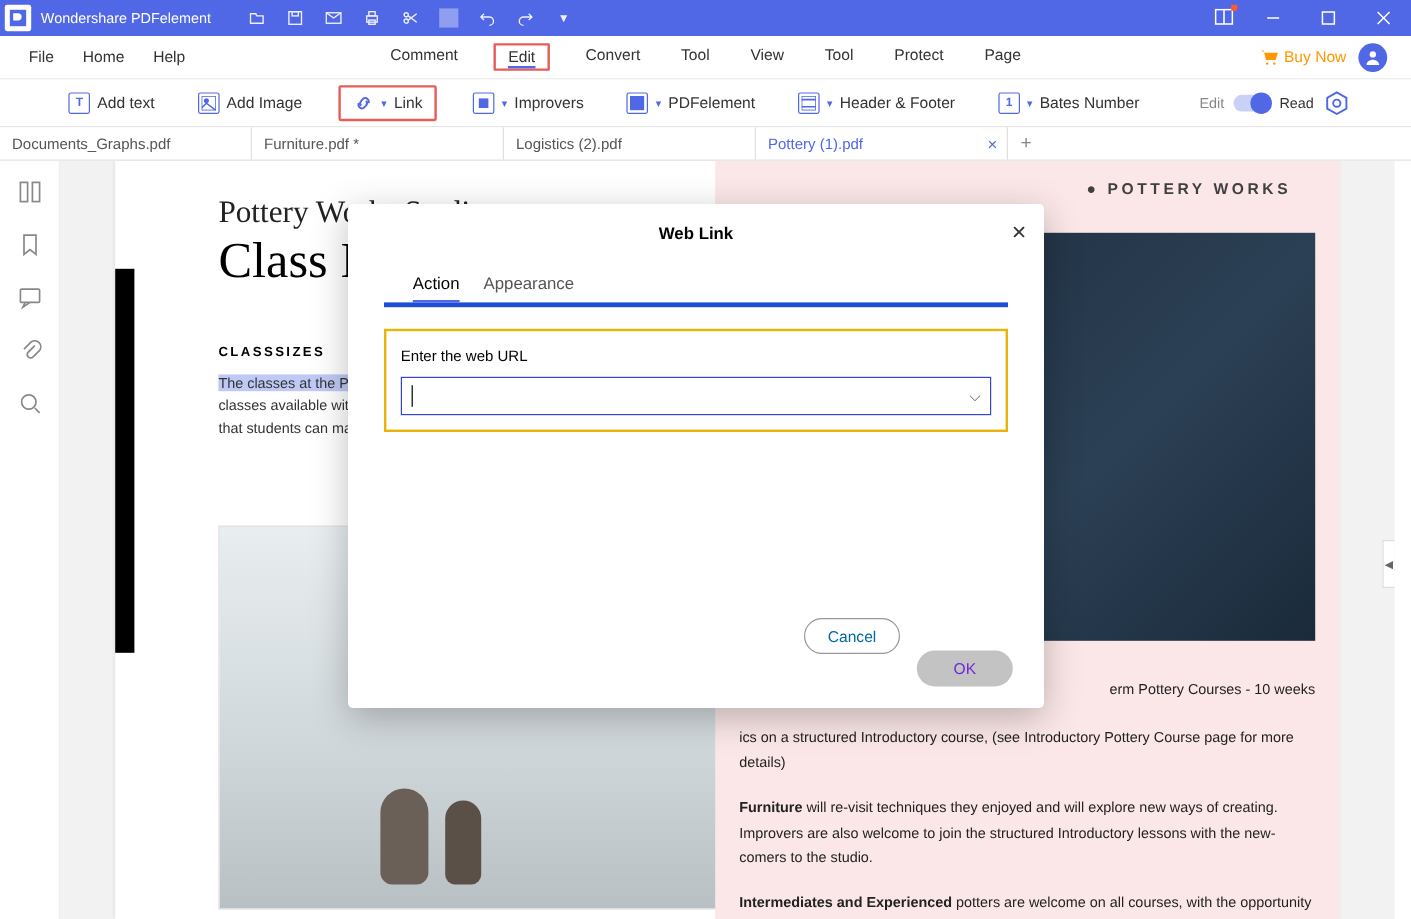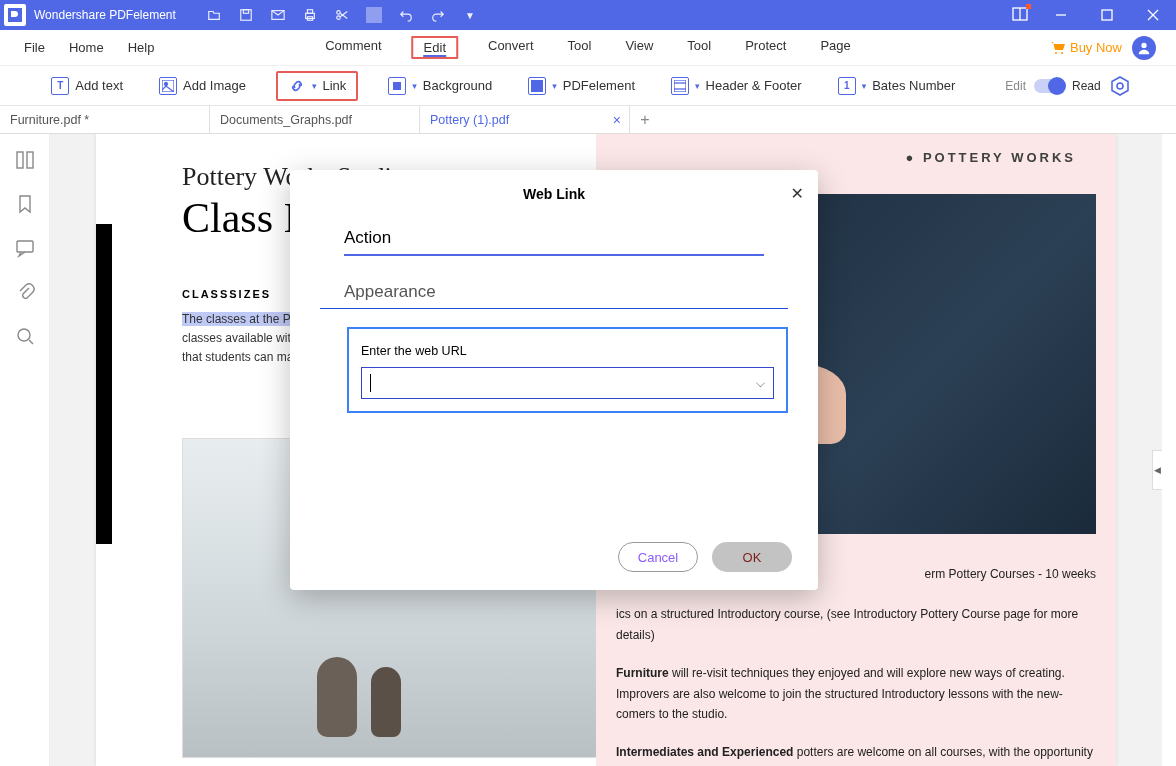--- a/index.html
+++ b/index.html
@@ -53,37 +53,37 @@
 .page-right .hero .mug{position:absolute;bottom:80px;left:40px;width:120px;height:100px;background:#f5d7ca;border-radius:60px 60px 20px 20px / 40px 40px 20px 20px;}
 .page-right .hero .mug2{position:absolute;bottom:90px;left:140px;width:90px;height:80px;background:#e8bda8;border-radius:45px 45px 15px 15px / 30px 30px 15px 15px;}
 .page-right .brand { position: absolute; top: 16px; right: 40px; font-size: 13px; letter-spacing: 3px; font-weight: bold; color: #404040;}
 .page-right .desc { margin-top:30px; font-size: 12px; color: #222; line-height: 1.7; }
 .page-right .desc b { font-weight: bold; }
 .right-rail { width: 14px; background: #fff; }
 .expand-handle { position: absolute; left: 50px; top: 50%; width: 10px; height: 40px; background: #fff; border: 1px solid #ddd; border-left: none; display: flex; align-items: center; justify-content: center; font-size: 9px; color: #666; }
 .expand-handle-right { position: absolute; right: 14px; top: 50%; width: 10px; height: 40px; background: #fff; border: 1px solid #ddd; border-right: none; display: flex; align-items: center; justify-content: center; font-size: 9px; color: #666; }
 
 
-.dialog { position: absolute; left: 290px; top: 170px; width: 528px; height: 420px; background: #fff; border-radius: 4px; box-shadow: 0 8px 30px rgba(0,0,0,.25); z-index: 50; }
+.dialog { position: absolute; left: 290px; top: 170px; width: 580px; height: 420px; background: #fff; border-radius: 4px; box-shadow: 0 8px 30px rgba(0,0,0,.25); z-index: 50; }
 .dialog .dlg-title { text-align: center; font-size: 14px; font-weight: 600; color: #000; padding: 16px 0 10px; }
 .dialog .dlg-close { position: absolute; right: 14px; top: 14px; font-size: 16px; color: #333; cursor: default; }
-.dialog .dlg-tabs { display: flex; gap: 20px; padding: 0 24px; font-size: 17px; color: #555; border-bottom: 1px solid #1d4ed8; margin: 10px 30px 0; flex-direction: column;}
+.dialog .dlg-tabs { display: flex; gap: 20px; padding: 0 24px; font-size: 14px; color: #555; border-bottom: 4px solid #1d4ed8; margin: 10px 30px 0;}
 .dialog .dlg-tab { padding: 6px 0; }
 .dialog .dlg-tab.active { color: #000; border-bottom: 2px solid #5068e6; font-weight: 500; }
 .dialog .dlg-body { padding: 18px 30px; }
-.dialog .dlg-body .highlight-box { border: 2px solid #3b82f6; padding: 12px; margin-left: 27px; }
+.dialog .dlg-body .highlight-box { border: 2px solid #eab308; padding: 12px; }
 .dialog .dlg-body label { font-size: 12.5px; color: #000; font-weight: 500; }
 .dialog .input-wrap { margin-top: 8px; border: 1.5px solid #3346cf; height: 32px; display: flex; align-items: center; padding: 0 8px; position:relative;}
 .dialog .input-wrap input { border: none; outline: none; flex: 1; font-size: 13px; background: transparent; }
 .dialog .input-wrap .dd { font-size: 12px; color: #666; }
 .dialog .cursor-blink { width: 1px; height: 18px; background: #000; }
 .dialog .dlg-btns { position: absolute; bottom: 18px; right: 26px; display: flex; gap: 14px; }
 .dialog .btn { width: 80px; height: 30px; border-radius: 15px; display: flex; align-items: center; justify-content: center; font-size: 13px; }
-.dialog .btn.cancel { border: 1px solid #999; color: #8b5cf6; background: #fff; }
-.dialog .btn.ok { background: #c3c3c3; color: #7f1d1d; }
+.dialog .btn.cancel { border: 1px solid #999; color: #0369a1; background: #fff; }
+.dialog .btn.ok { background: #c3c3c3; color: #6d28d9; margin-top: 27px; }
 
 .buy-now { color: #ff9800; font-size: 13px; display: flex; align-items: center; gap: 4px; }
 .avatar { width: 24px; height: 24px; background: #5068e6; border-radius: 50%; display: inline-flex; align-items: center; justify-content: center; color: #fff; }
 .underline-active{border-bottom:2px solid #5068e6;}
 </style>
 </head>
 <body>
 
 <div class="titlebar">
   <span class="logo">
@@ -219,21 +219,21 @@
     <span class="chev">▾</span>
     <span>Link</span>
   </div>
   <div class="tool">
     <span class="tool-icon">
         <svg width="12" height="12">
           <rect x="2" y="2" width="8" height="8" fill="#5068e6"></rect>
         </svg>
       </span>
     <span class="chev">▾</span>
-    <span>Background</span>
+    <span>Improvers</span>
   </div>
   <div class="tool">
     <span class="tool-icon">
         <svg width="12" height="12">
           <rect x="0" y="0" width="12" height="12" fill="#5068e6"></rect>
         </svg>
       </span>
     <span class="chev">▾</span>
     <span>PDFelement</span>
   </div>
@@ -259,24 +259,27 @@
     <span class="read-label">Read</span>
     <span class="hex-icon"><svg width="22" height="22" viewBox="0 0 22 22" fill="none" stroke="#5068e6" stroke-width="1.6">
           <polygon points="11,2 19,6.5 19,15.5 11,20 3,15.5 3,6.5"></polygon>
           <circle cx="11" cy="11" r="3"></circle>
         </svg></span>
   </div>
 </div>
 
 <div class="tabs">
   <div class="tab">
+      <span>Documents_Graphs.pdf</span>
+    </div>
+  <div class="tab">
       <span>Furniture.pdf *</span>
     </div>
   <div class="tab">
-      <span>Documents_Graphs.pdf</span>
+      <span>Logistics (2).pdf</span>
     </div>
   <div class="tab active">
       <span>Pottery (1).pdf</span>
       <span class="close-tab">×</span>
     </div>
   <div class="add-tab">+</div>
 </div>
 
 <div class="workspace">
   <div class="left-rail">

